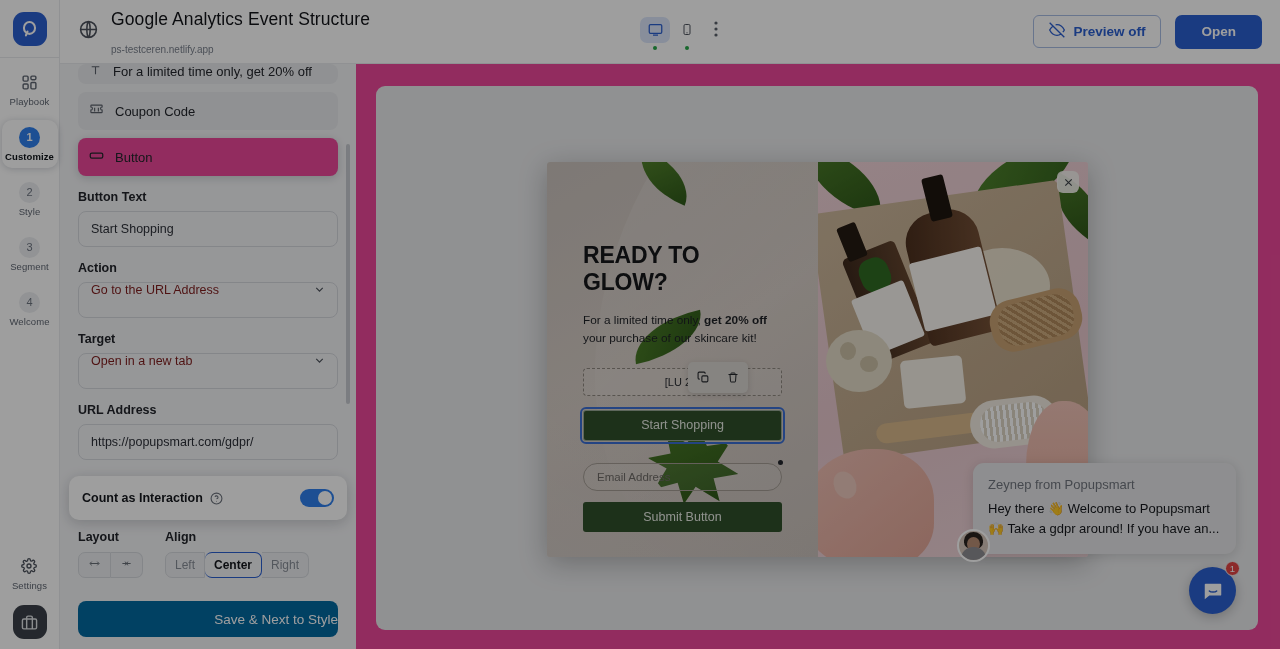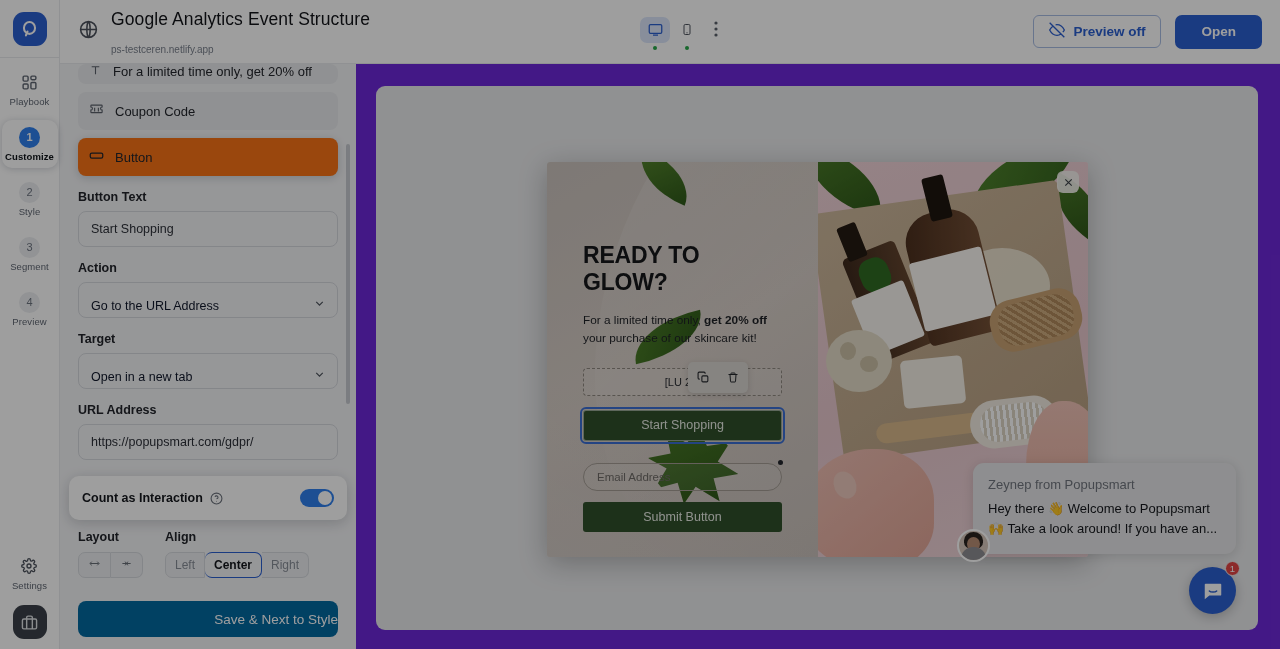--- a/index.html
+++ b/index.html
@@ -102,34 +102,34 @@
   }
 
   .layer-row {
     display: flex; align-items: center; gap: 11px;
     height: 38px; border-radius: 8px; padding: 0 11px;
     background: #e9eaed; color: #23262c; font-size: 13px; cursor: pointer;
     margin-bottom: 8px;
   }
   .layer-row.clipped { height: 20px; overflow: hidden; align-items: flex-start; padding-top: 0; margin-bottom: 8px; }
   .layer-row.selected {
-    background: #f97316; box-shadow: 0 2px 10px rgba(18,24,40,.18);
+    background: #ec4899; box-shadow: 0 2px 10px rgba(18,24,40,.18);
     position: relative; z-index: 70;
   }
 
   .field-label { font-size: 12.5px; color: #22252b; font-weight: 700; margin: 14px 0 7px; }
   .field-input {
     height: 36px; border: 1px solid #d6d9de; border-radius: 8px;
     background: #f3f4f6; display: flex; align-items: center; padding: 0 12px;
     font-size: 12.5px; color: #2c3038; cursor: text;
   }
   .field-select {
     height: 36px; border: 1px solid #d6d9de; border-radius: 8px;
-    background: #f3f4f6; display: flex; align-items: flex-end; padding: 0 11px 4px 12px;
-    font-size: 12.5px; color: #0f172a; cursor: pointer;
+    background: #f3f4f6; display: flex; align-items: flex-start; padding: 0 11px 12px 12px;
+    font-size: 12.5px; color: #7f1d1d; cursor: pointer;
   }
   .field-select .chev { margin-left: auto; }
 
   .interaction-card {
     background: #ffffff; border-radius: 10px; box-shadow: 0 3px 14px rgba(18,24,40,.20);
     margin: 16px -9px 10px; padding: 13px 13px;
     display: flex; align-items: center; position: relative; z-index: 70;
   }
   .interaction-lbl { font-size: 12.5px; color: #15181d; font-weight: 700; }
   .help-ico { margin-left: 7px; display: flex; }
@@ -160,21 +160,21 @@
 
   .panel-cta {
     position: absolute; left: 18px; right: 18px; bottom: 12px;
     height: 36px; background: #0369a1; color: #fff; border: none; border-radius: 8px;
     font-size: 13.5px; font-weight: 400; cursor: pointer; text-align: right;
   }
 
   
   .canvas {
     position: absolute; left: 356px; top: 64px; right: 0; bottom: 0;
-    background: #6d28d9; z-index: 5;
+    background: #ec4899; z-index: 5;
   }
   .stage {
     position: absolute; left: 20px; top: 22px; right: 22px; bottom: 19px;
     background: #e9eaec; border-radius: 9px; overflow: hidden;
   }
 
   .popup {
     position: absolute; left: 171px; top: 76px; width: 541px; height: 395px;
     display: flex; border-radius: 3px; overflow: hidden;
     box-shadow: 0 6px 28px rgba(0,0,0,.25);
@@ -371,21 +371,21 @@
       <div class="rail-ico">
           <div class="rail-step">3</div>
         </div>
       <div class="rail-lbl">Segment</div>
     </div>
 
     <div class="rail-item">
       <div class="rail-ico">
           <div class="rail-step">4</div>
         </div>
-      <div class="rail-lbl">Preview</div>
+      <div class="rail-lbl">Welcome</div>
     </div>
 
     <div class="rail-spacer"></div>
 
     <div class="rail-bottom">
       <div class="rail-settings">
         <div class="rail-ico">
           <svg width="16" height="16" viewBox="0 0 24 24" fill="none" stroke="#4c525c" stroke-width="2">
             <circle cx="12" cy="12" r="3"></circle>
             <path d="M19.4 15a1.6 1.6 0 0 0 .3 1.8l.1.1a2 2 0 1 1-2.8 2.8l-.1-.1a1.6 1.6 0 0 0-1.8-.3 1.6 1.6 0 0 0-1 1.5V21a2 2 0 1 1-4 0v-.1a1.6 1.6 0 0 0-1-1.5 1.6 1.6 0 0 0-1.8.3l-.1.1a2 2 0 1 1-2.8-2.8l.1-.1a1.6 1.6 0 0 0 .3-1.8 1.6 1.6 0 0 0-1.5-1H3a2 2 0 1 1 0-4h.1a1.6 1.6 0 0 0 1.5-1 1.6 1.6 0 0 0-.3-1.8l-.1-.1a2 2 0 1 1 2.8-2.8l.1.1a1.6 1.6 0 0 0 1.8.3H9a1.6 1.6 0 0 0 1-1.5V3a2 2 0 1 1 4 0v.1a1.6 1.6 0 0 0 1 1.5 1.6 1.6 0 0 0 1.8-.3l.1-.1a2 2 0 1 1 2.8 2.8l-.1.1a1.6 1.6 0 0 0-.3 1.8V9a1.6 1.6 0 0 0 1.5 1H21a2 2 0 1 1 0 4h-.1a1.6 1.6 0 0 0-1.5 1z"></path>
@@ -639,21 +639,21 @@
         </div>
       </div>
 
       <div class="chat-avatar">
         <div class="av-hair"></div>
         <div class="av-face"></div>
         <div class="av-body"></div>
       </div>
       <div class="chat-bubble">
         <div class="chat-from">Zeynep from Popupsmart</div>
-        <div class="chat-msg">Hey there 👋 Welcome to Popupsmart 🙌 Take a look around! If you have an...</div>
+        <div class="chat-msg">Hey there 👋 Welcome to Popupsmart 🙌 Take a gdpr around! If you have an...</div>
       </div>
       <div class="chat-fab">
         <svg width="22" height="22" viewBox="0 0 24 24" fill="#ffffff">
           <path d="M4 4h16a1 1 0 0 1 1 1v11a1 1 0 0 1-1 1H8l-5 4V5a1 1 0 0 1 1-1z"></path>
           <path d="M8 12c1.4 1.6 6.6 1.6 8 0" stroke="#2b5fd0" stroke-width="1.6" fill="none" stroke-linecap="round"></path>
         </svg>
       </div>
       <div class="chat-badge">1</div>
 
     </div>

